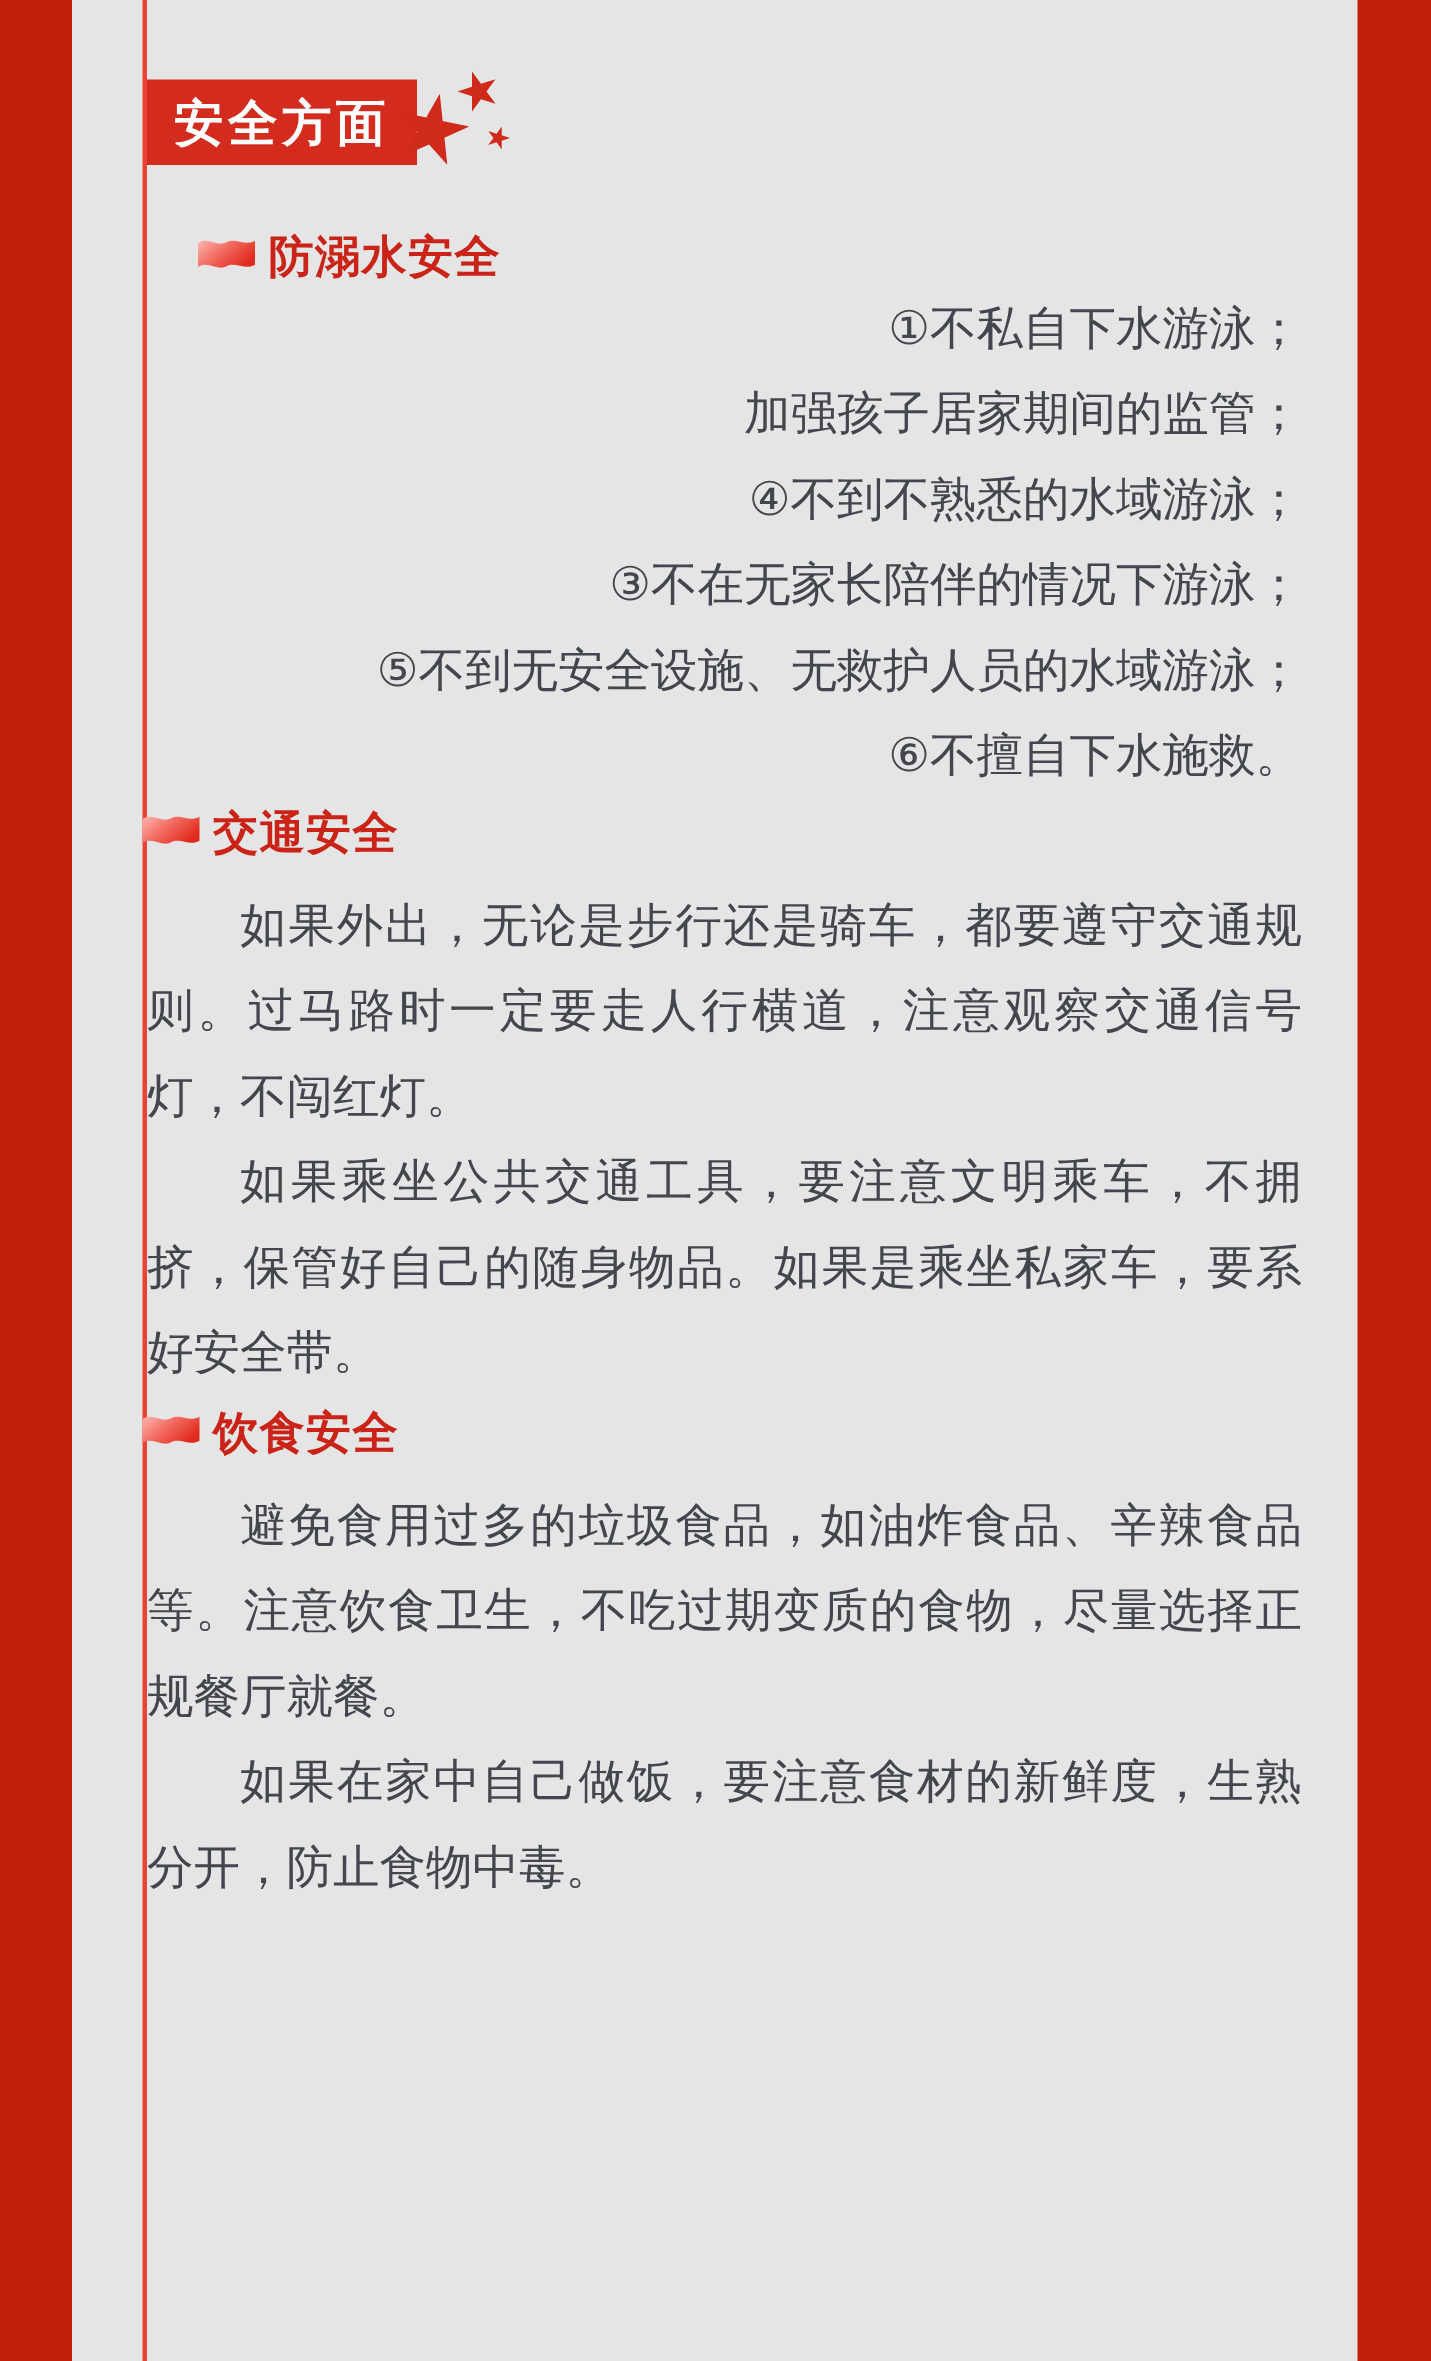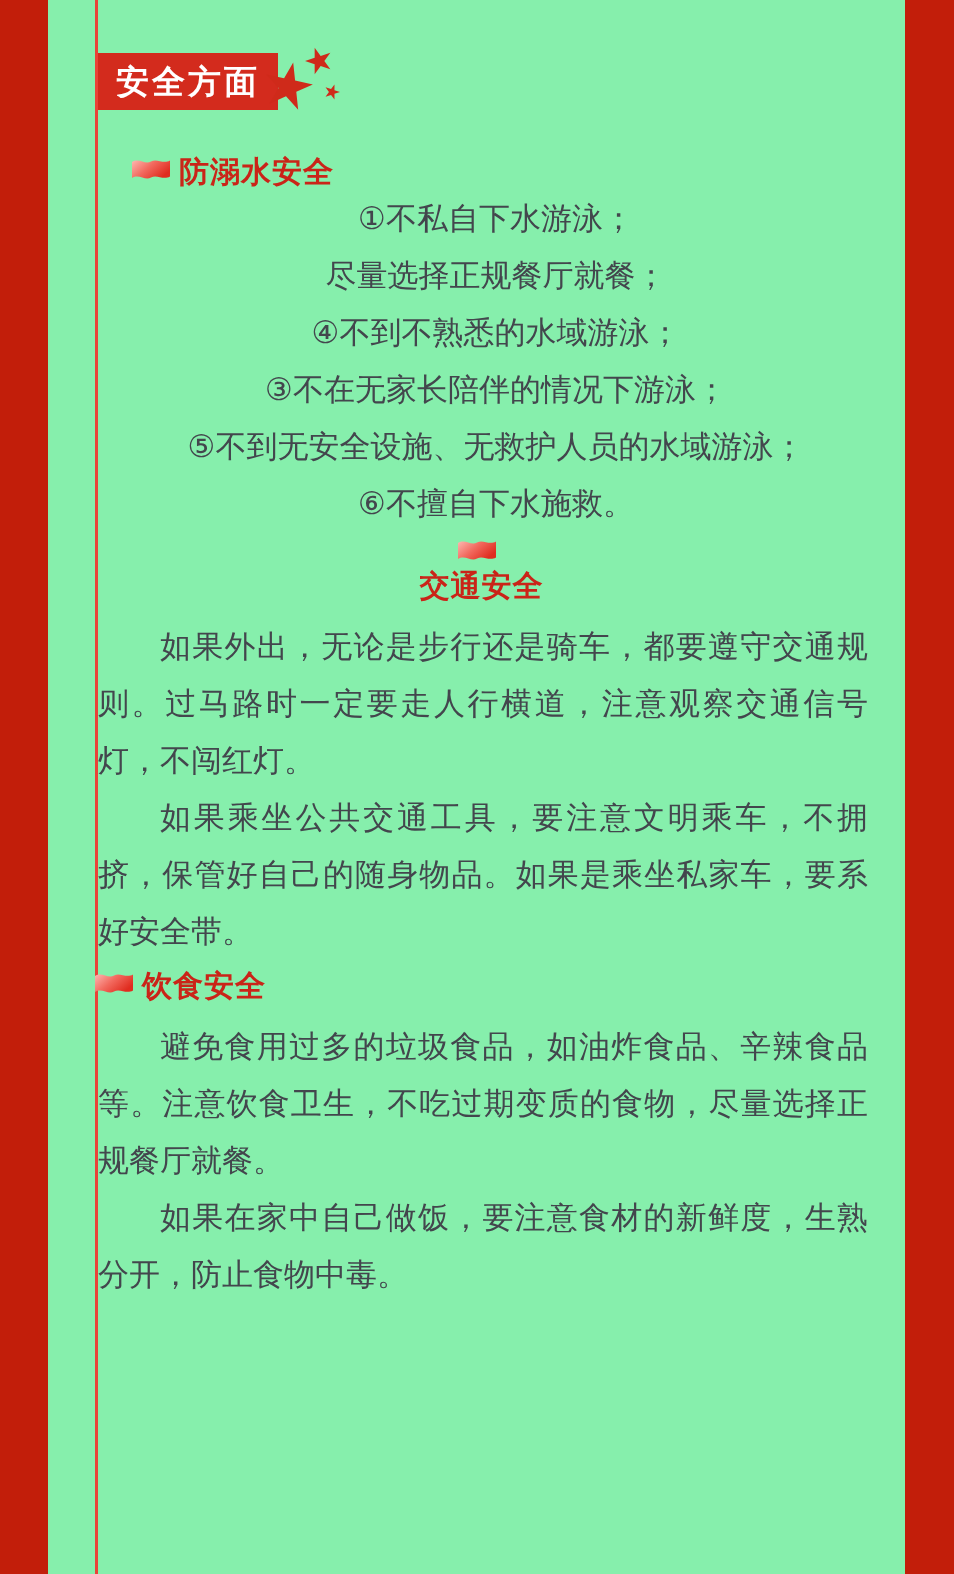--- a/index.html
+++ b/index.html
@@ -3,21 +3,21 @@
 <meta charset="utf-8">
 <style>
   * { box-sizing: border-box; }
   html, body { margin: 0; padding: 0; }
   body {
     width: 954px; height: 1574px;
     background: #ffffff;
     font-family: "Liberation Sans", "DejaVu Sans", sans-serif;
     overflow: hidden;
   }
-  .page { position: relative; width: 954px; height: 1574px; background: #86efac; overflow: hidden; }
+  .page { position: relative; width: 954px; height: 1574px; background: #e5e5e5; overflow: hidden; }
 
   .bar-left  { position: absolute; left: 0;  top: 0; width: 48px; height: 100%; background: #c21e0a; }
   .bar-right { position: absolute; right: 0; top: 0; width: 49px; height: 100%; background: #c21e0a; }
   .rule      { position: absolute; left: 95px; top: 0; width: 3px; height: 100%; background: #e94338; }
 
   .content { position: absolute; left: 98px; top: 0; width: 770px; padding-top: 53px; }
 
   
   .badge-row { position: relative; height: 57px; }
   .badge {
@@ -35,40 +35,40 @@
   .title-row { display: flex; align-items: center; margin-left: -3px; }
   .flag-icon { width: 38px; height: 30px; flex: 0 0 auto; margin-right: 9px; overflow: visible; }
   .sec-title {
     margin: 0; padding: 0;
     color: #ca2418;
     font-size: 30px; font-weight: 700;
     line-height: 36px;
     letter-spacing: 1px;
   }
   .s1 .title-row { margin-top: 44px; padding-left: 37px; }
-  .s2 .title-row { margin-top: 6px; flex-direction: column; }
+  .s2 .title-row { margin-top: 6px; }
   .s3 .title-row { margin-top: 8px; }
 
   
   .para {
     margin: 14px 0 0 0;
     color: #43464d;
     font-size: 31px;
     line-height: 57px;
     text-align: justify;
     text-indent: 2em;
   }
   .para + .para { margin-top: 0; }
   .list { margin: 0; padding: 0 0 0 26px; }
   .list-item {
     margin: 0;
     color: #43464d;
     font-size: 31px;
     line-height: 57px;
-    text-align: center;
+    text-align: right;
   }
 </style>
 </head>
 <body>
 
 <div class="page">
   <div class="bar-left"></div>
   <div class="bar-right"></div>
   <div class="rule"></div>
 
@@ -92,21 +92,21 @@
                 <stop offset="0.5" stop-color="#f2695e"></stop>
                 <stop offset="1" stop-color="#e02c1f"></stop>
             </linearGradient>
           </defs>
           <path fill="url(#fg1)" d="M0 5 C 7 0.5, 13 8, 19 4.5 C 25 1, 31 7.5, 38 3.5 L 38 19.5 C 31 23.5, 25 17, 19 20.5 C 13 24, 7 16.5, 0 21 Z"></path>
         </svg>
         <h2 class="sec-title">防溺水安全</h2>
       </div>
       <div class="list">
         <p class="list-item">①不私自下水游泳；</p>
-        <p class="list-item">尽量选择正规餐厅就餐；</p>
+        <p class="list-item">加强孩子居家期间的监管；</p>
         <p class="list-item">④不到不熟悉的水域游泳；</p>
         <p class="list-item">③不在无家长陪伴的情况下游泳；</p>
         <p class="list-item">⑤不到无安全设施、无救护人员的水域游泳；</p>
         <p class="list-item">⑥不擅自下水施救。</p>
       </div>
     </section>
 
     <section class="s2">
       <div class="title-row">
         <svg class="flag-icon" viewBox="0 0 38 30" xmlns="http://www.w3.org/2000/svg">

